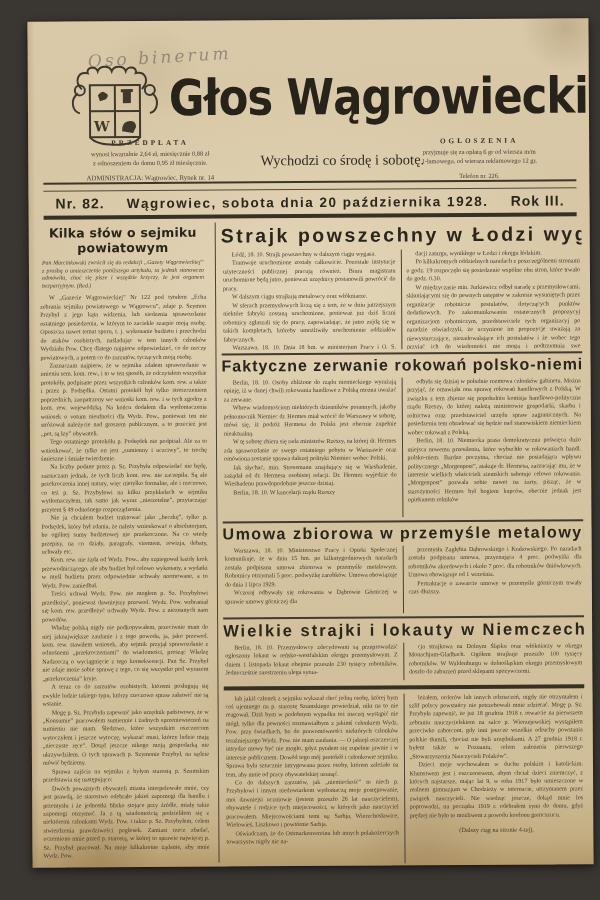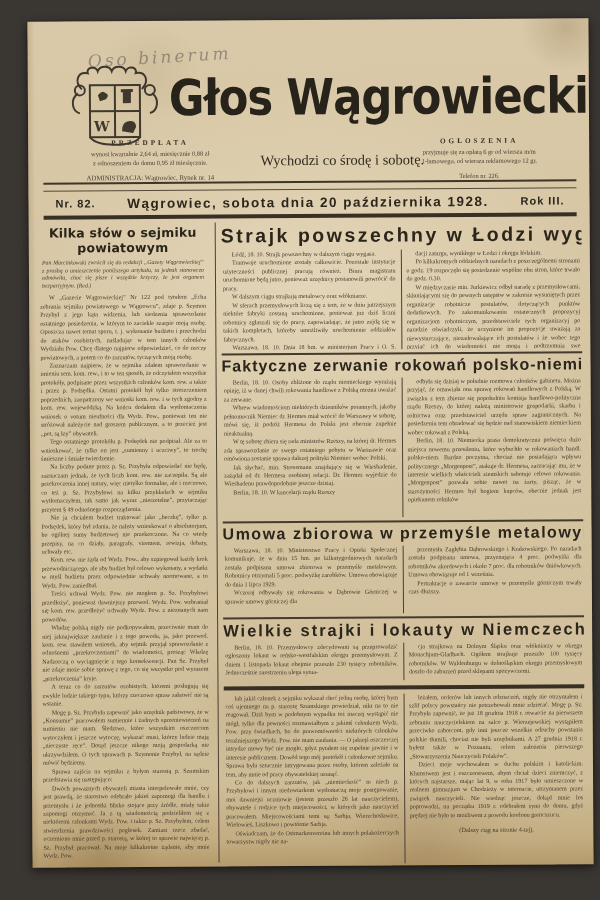--- a/index.html
+++ b/index.html
@@ -51,21 +51,21 @@
     position:absolute;left:216px;top:132px;width:196px;text-align:center;
     font-size:14.5px;color:#342c21;font-family:"Liberation Serif",serif;
   }
   .rule-double{position:absolute;left:15px;top:161px;width:533px;height:6px;
     border-top:2.5px solid #3e352a;border-bottom:1px solid #55493a;}
   .dateline{
     position:absolute;left:15px;top:172px;width:533px;height:20px;
     display:flex;align-items:center;justify-content:space-between;
     font-family:"Liberation Sans", sans-serif;font-weight:bold;color:#2c261d;
   }
-  .dateline .dl-issue,.dateline .dl-year{font-size:11px;letter-spacing:1px;padding:0 12px;}
+  .dateline .dl-issue,.dateline .dl-year{font-size:14px;letter-spacing:1px;padding:0 12px;}
   .dateline .dl-date{font-size:13.5px;letter-spacing:1.5px;}
   .rule-thick{position:absolute;left:15px;top:194px;width:533px;height:3.5px;background:#383025;}
   
   .bodyarea{position:absolute;left:8px;top:202px;width:545px;height:642px;}
   .col-left{position:absolute;left:0;top:0;width:172px;height:642px;overflow:hidden;}
   .vrule-main{position:absolute;left:178px;top:0;width:1px;height:640px;background:#4a4033;}
   .rightarea{position:absolute;left:184px;top:0;width:361px;height:642px;overflow:hidden;}
   .col-left h1{
     margin:2px 0 4px 0;text-align:center;font-family:"DejaVu Sans", sans-serif;
     font-weight:bold;font-size:12.5px;color:#2a241b;letter-spacing:0.2px;

